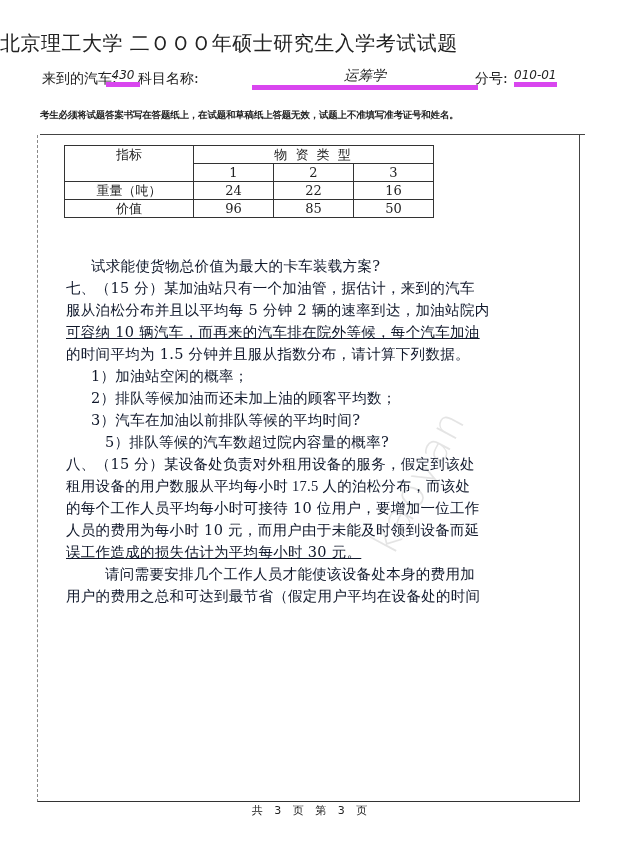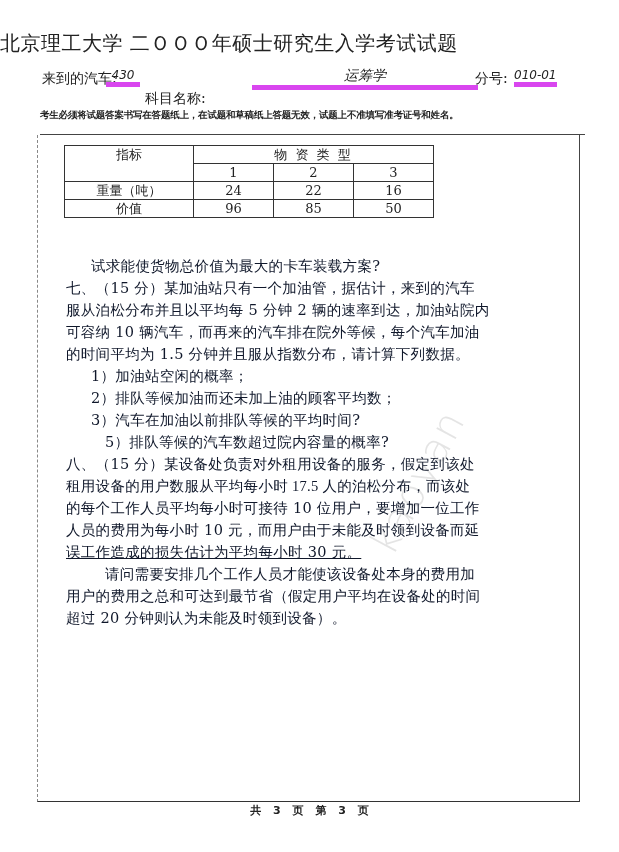--- a/index.html
+++ b/index.html
@@ -41,35 +41,35 @@
     .body-text p { margin: 0; }
     .indent1 { padding-left: 16px; }
     .indent2 { padding-left: 30px; }
     .watermark {
       position: absolute; left: 360px; top: 540px; font-size: 40px; color: #cfcfcf;
       transform: rotate(-62deg); transform-origin: left top;
       font-family: "DejaVu Sans", sans-serif; font-weight: 300; opacity: 0.55; letter-spacing: 2px;
     }
     .footer {
       position: absolute; left: 0; width: 619px; top: 803px; text-align: center;
-      font-size: 11px; font-weight: bold; color: #222; font-family: "DejaVu Sans", sans-serif;
+      font-size: 11px; font-weight: normal; color: #222; font-family: "DejaVu Sans", sans-serif;
       word-spacing: 8px;
     }
   </style>
 </head>
 <body>
 
 <div class="page">
 
   <div class="title">北京理工大学 二ＯＯＯ年硕士研究生入学考试试题</div>
 
   <div class="subject-line">
     <span style="left:0;">来到的汽车:</span>
     <span class="hand uline" style="left:64px; top:-2px; width:34px;">430</span>
-    <span style="left:103px;margin-top:20px;">科目名称:</span>
+    <span style="left:96px;">科目名称:</span>
     <span class="hand uline" style="left:168px; top:-3px; width:226px; font-size:14px;margin-left:42px;">运筹学</span>
     <span style="left:433px;">分号:</span>
     <span class="hand uline" style="left:472px; top:-2px;">010-01</span>
   </div>
 
   <div class="notice">考生必须将试题答案书写在答题纸上，在试题和草稿纸上答题无效，试题上不准填写准考证号和姓名。</div>
 
   <div class="frame"></div>
 
   <table class="data">
@@ -97,30 +97,29 @@
     </tr>
   </tbody>
     </table>
 
   <div class="watermark">kaoyan</div>
 
   <div class="body-text">
     <p class="indent1">试求能使货物总价值为最大的卡车装载方案?</p>
     <p style="margin-left:-9px;">七、（15 分）某加油站只有一个加油管，据估计，来到的汽车</p>
     <p style="margin-left:-9px;">服从泊松分布并且以平均每 5 分钟 2 辆的速率到达，加油站院内</p>
-    <p style="margin-left:-9px;">可容纳 10 辆汽车，而再来的汽车排在院外等候，每个汽车加油</p>
+    <p style="margin-left:-9px;text-decoration:underline;">可容纳 10 辆汽车，而再来的汽车排在院外等候，每个汽车加油</p>
     <p style="margin-left:-9px;">的时间平均为 1.5 分钟并且服从指数分布，请计算下列数据。</p>
     <p class="indent1">1）加油站空闲的概率；</p>
     <p class="indent1">2）排队等候加油而还未加上油的顾客平均数；</p>
     <p class="indent1">3）汽车在加油以前排队等候的平均时间?</p>
     <p class="indent2">5）排队等候的汽车数超过院内容量的概率?</p>
     <p style="margin-left:-9px;">八、（15 分）某设备处负责对外租用设备的服务，假定到该处</p>
     <p style="margin-left:-9px;font-family:Liberation Serif, serif;">租用设备的用户数服从平均每小时 17.5 人的泊松分布，而该处</p>
     <p style="margin-left:-9px;">的每个工作人员平均每小时可接待 10 位用户，要增加一位工作</p>
     <p style="margin-left:-9px;">人员的费用为每小时 10 元，而用户由于未能及时领到设备而延</p>
     <p style="margin-left:-9px;text-decoration:underline;">误工作造成的损失估计为平均每小时 30 元。</p>
     <p class="indent2">请问需要安排几个工作人员才能使该设备处本身的费用加</p>
     <p style="margin-left:-9px;">用户的费用之总和可达到最节省（假定用户平均在设备处的时间</p>
-    <p style="margin-left:-9px;">超过 20 分钟则认为未能及时领到设备）。</p>
   </div>
 
   <div class="footer">共 3 页 第 3 页</div>
 </div>
 
 </body></html>

